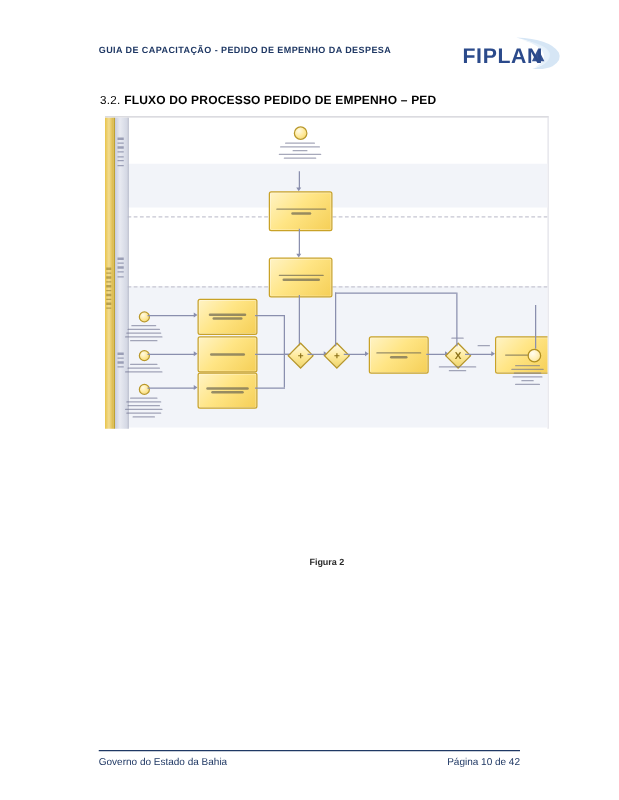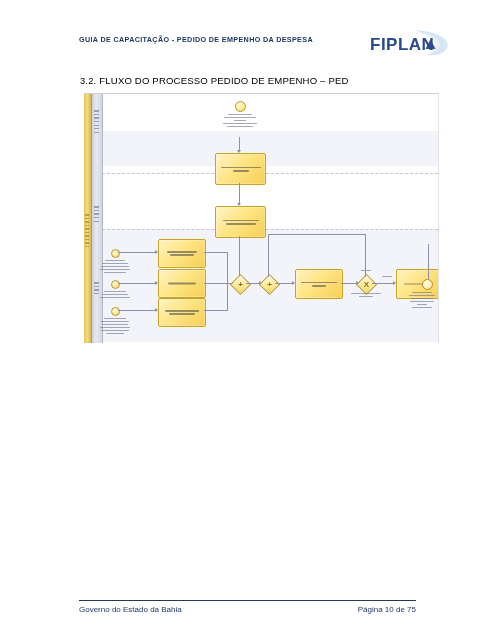--- a/index.html
+++ b/index.html
@@ -28,21 +28,21 @@
 
   
   .heading{
     position:absolute;left:80px;top:70px;
     white-space:nowrap;color:#000;
   }
   .heading .num{
     font-size:9.3px;font-weight:normal;letter-spacing:.2px;
   }
   .heading .txt{
-    font-size:9.6px;font-weight:normal;letter-spacing:.15px;margin-left:3px;
+    font-size:9.6px;font-weight:bold;letter-spacing:.15px;margin-left:3px;
   }
 
   
   .figure-wrap{
     position:absolute;left:84px;top:93px;width:355px;height:250px;
   }
   .diagram{
     position:absolute;inset:0;
     background:#ffffff;
     border-top:1px solid #cfcfd6;
@@ -385,21 +385,22 @@
         <i style="width:22px"></i>
           <i style="width:24px"></i>
         <i style="width:10px"></i>
           <i style="width:20px"></i>
       </div>
 
       <div class="flow v" style="right:9px;top:150px;height:35px"></div>
 
     </div>
 
+    <div class="figcap">Figura 2</div>
   </div>
 
   <div class="footer">
     <div class="rule"></div>
     <div class="f-left">Governo do Estado da Bahia</div>
-    <div class="f-right">Página 10 de 75</div>
+    <div class="f-right">Página 10 de 42</div>
   </div>
 
 </div>
 
 </body></html>

